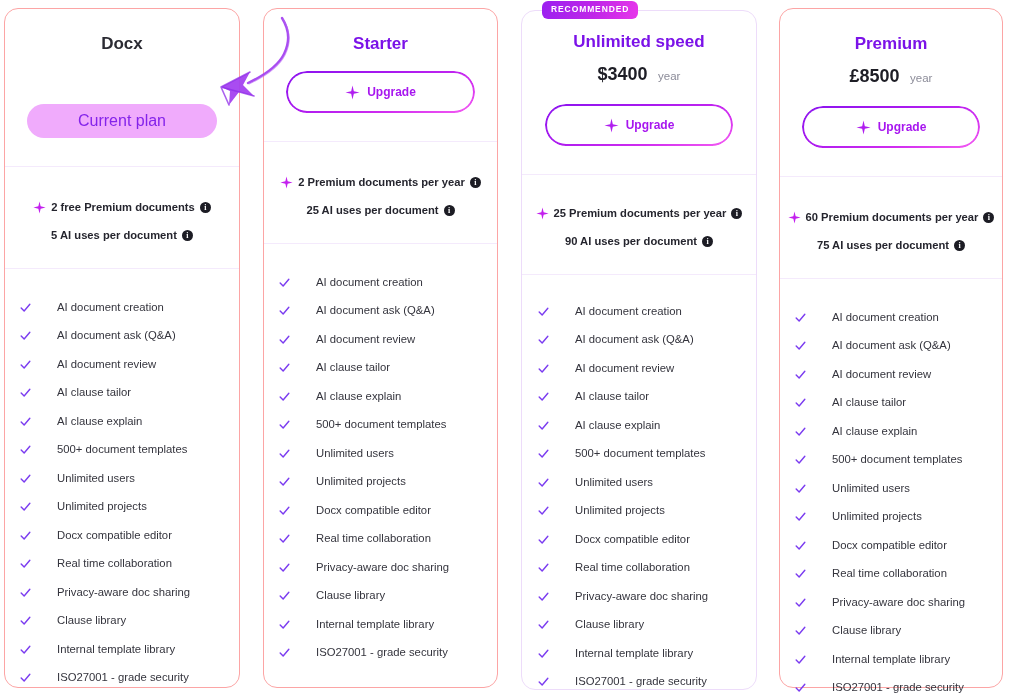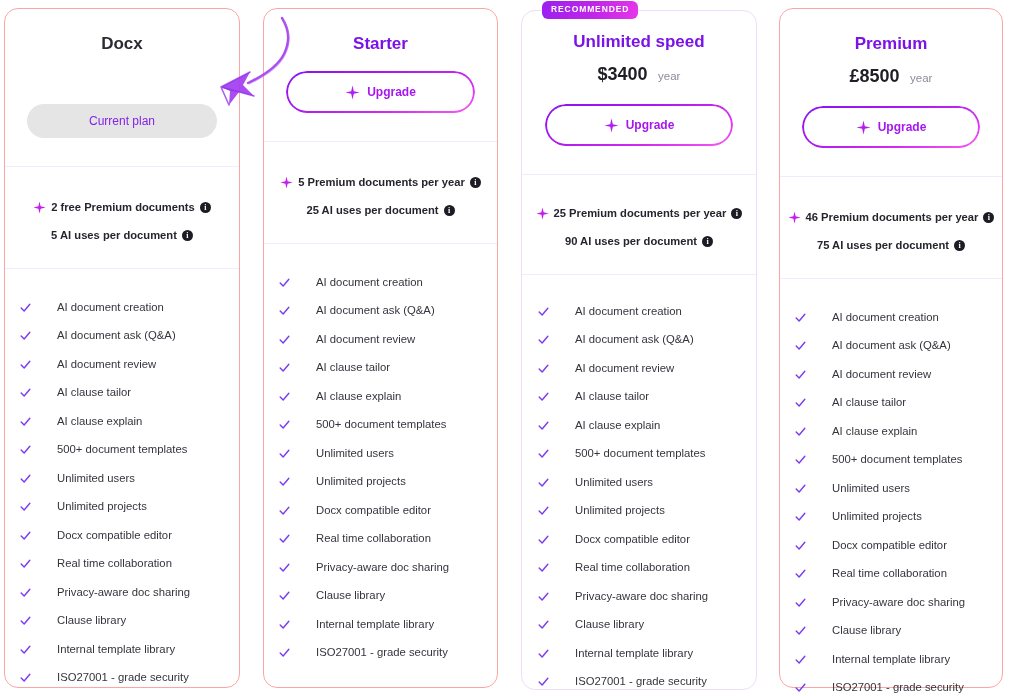--- a/index.html
+++ b/index.html
@@ -84,23 +84,23 @@
   
   .cta-wrap { padding: 16px 22px 0 22px; }
   .card-3 .cta-wrap { padding-left: 23px; padding-right: 23px; }
 
   .btn-current {
     display: flex;
     align-items: center;
     justify-content: center;
     height: 34px;
     border-radius: 19px;
-    background: #e5e5e5;
+    background: #f0abfc;
     color: #8423ea;
-    font-size: 12px;
+    font-size: 16px;
     border: none;
     width: 100%;
     font-family: "Liberation Sans", sans-serif;
     cursor: default;
   }
 
   .btn-upgrade {
     position: relative;
     display: flex;
     align-items: center;
@@ -341,21 +341,21 @@
         </svg>
         <span class="label">Upgrade</span>
       </button>
     </div>
     <div class="divider"></div>
     <div class="quota">
       <div class="quota-line">
         <svg class="sparkle" width="13" height="13" viewBox="0 0 24 24">
           <path d="M12 0.8 L14.1 9.9 L23.2 12 L14.1 14.1 L12 23.2 L9.9 14.1 L0.8 12 L9.9 9.9 Z" fill="#c320ee"></path>
         </svg>
-        <span>5 Premium documents per year</span>
+        <span>2 Premium documents per year</span>
         <span class="info-icon">i</span>
       </div>
       <div class="quota-line second">
         <span>25 AI uses per document</span>
         <span class="info-icon">i</span>
       </div>
     </div>
     <div class="divider d2"></div>
     <div class="features">
       <div class="feature">
@@ -580,21 +580,21 @@
         </svg>
         <span class="label">Upgrade</span>
       </button>
     </div>
     <div class="divider"></div>
     <div class="quota">
       <div class="quota-line">
         <svg class="sparkle" width="13" height="13" viewBox="0 0 24 24">
           <path d="M12 0.8 L14.1 9.9 L23.2 12 L14.1 14.1 L12 23.2 L9.9 14.1 L0.8 12 L9.9 9.9 Z" fill="#c320ee"></path>
         </svg>
-        <span>46 Premium documents per year</span>
+        <span>60 Premium documents per year</span>
         <span class="info-icon">i</span>
       </div>
       <div class="quota-line second">
         <span>75 AI uses per document</span>
         <span class="info-icon">i</span>
       </div>
     </div>
     <div class="divider d2"></div>
     <div class="features">
       <div class="feature">

